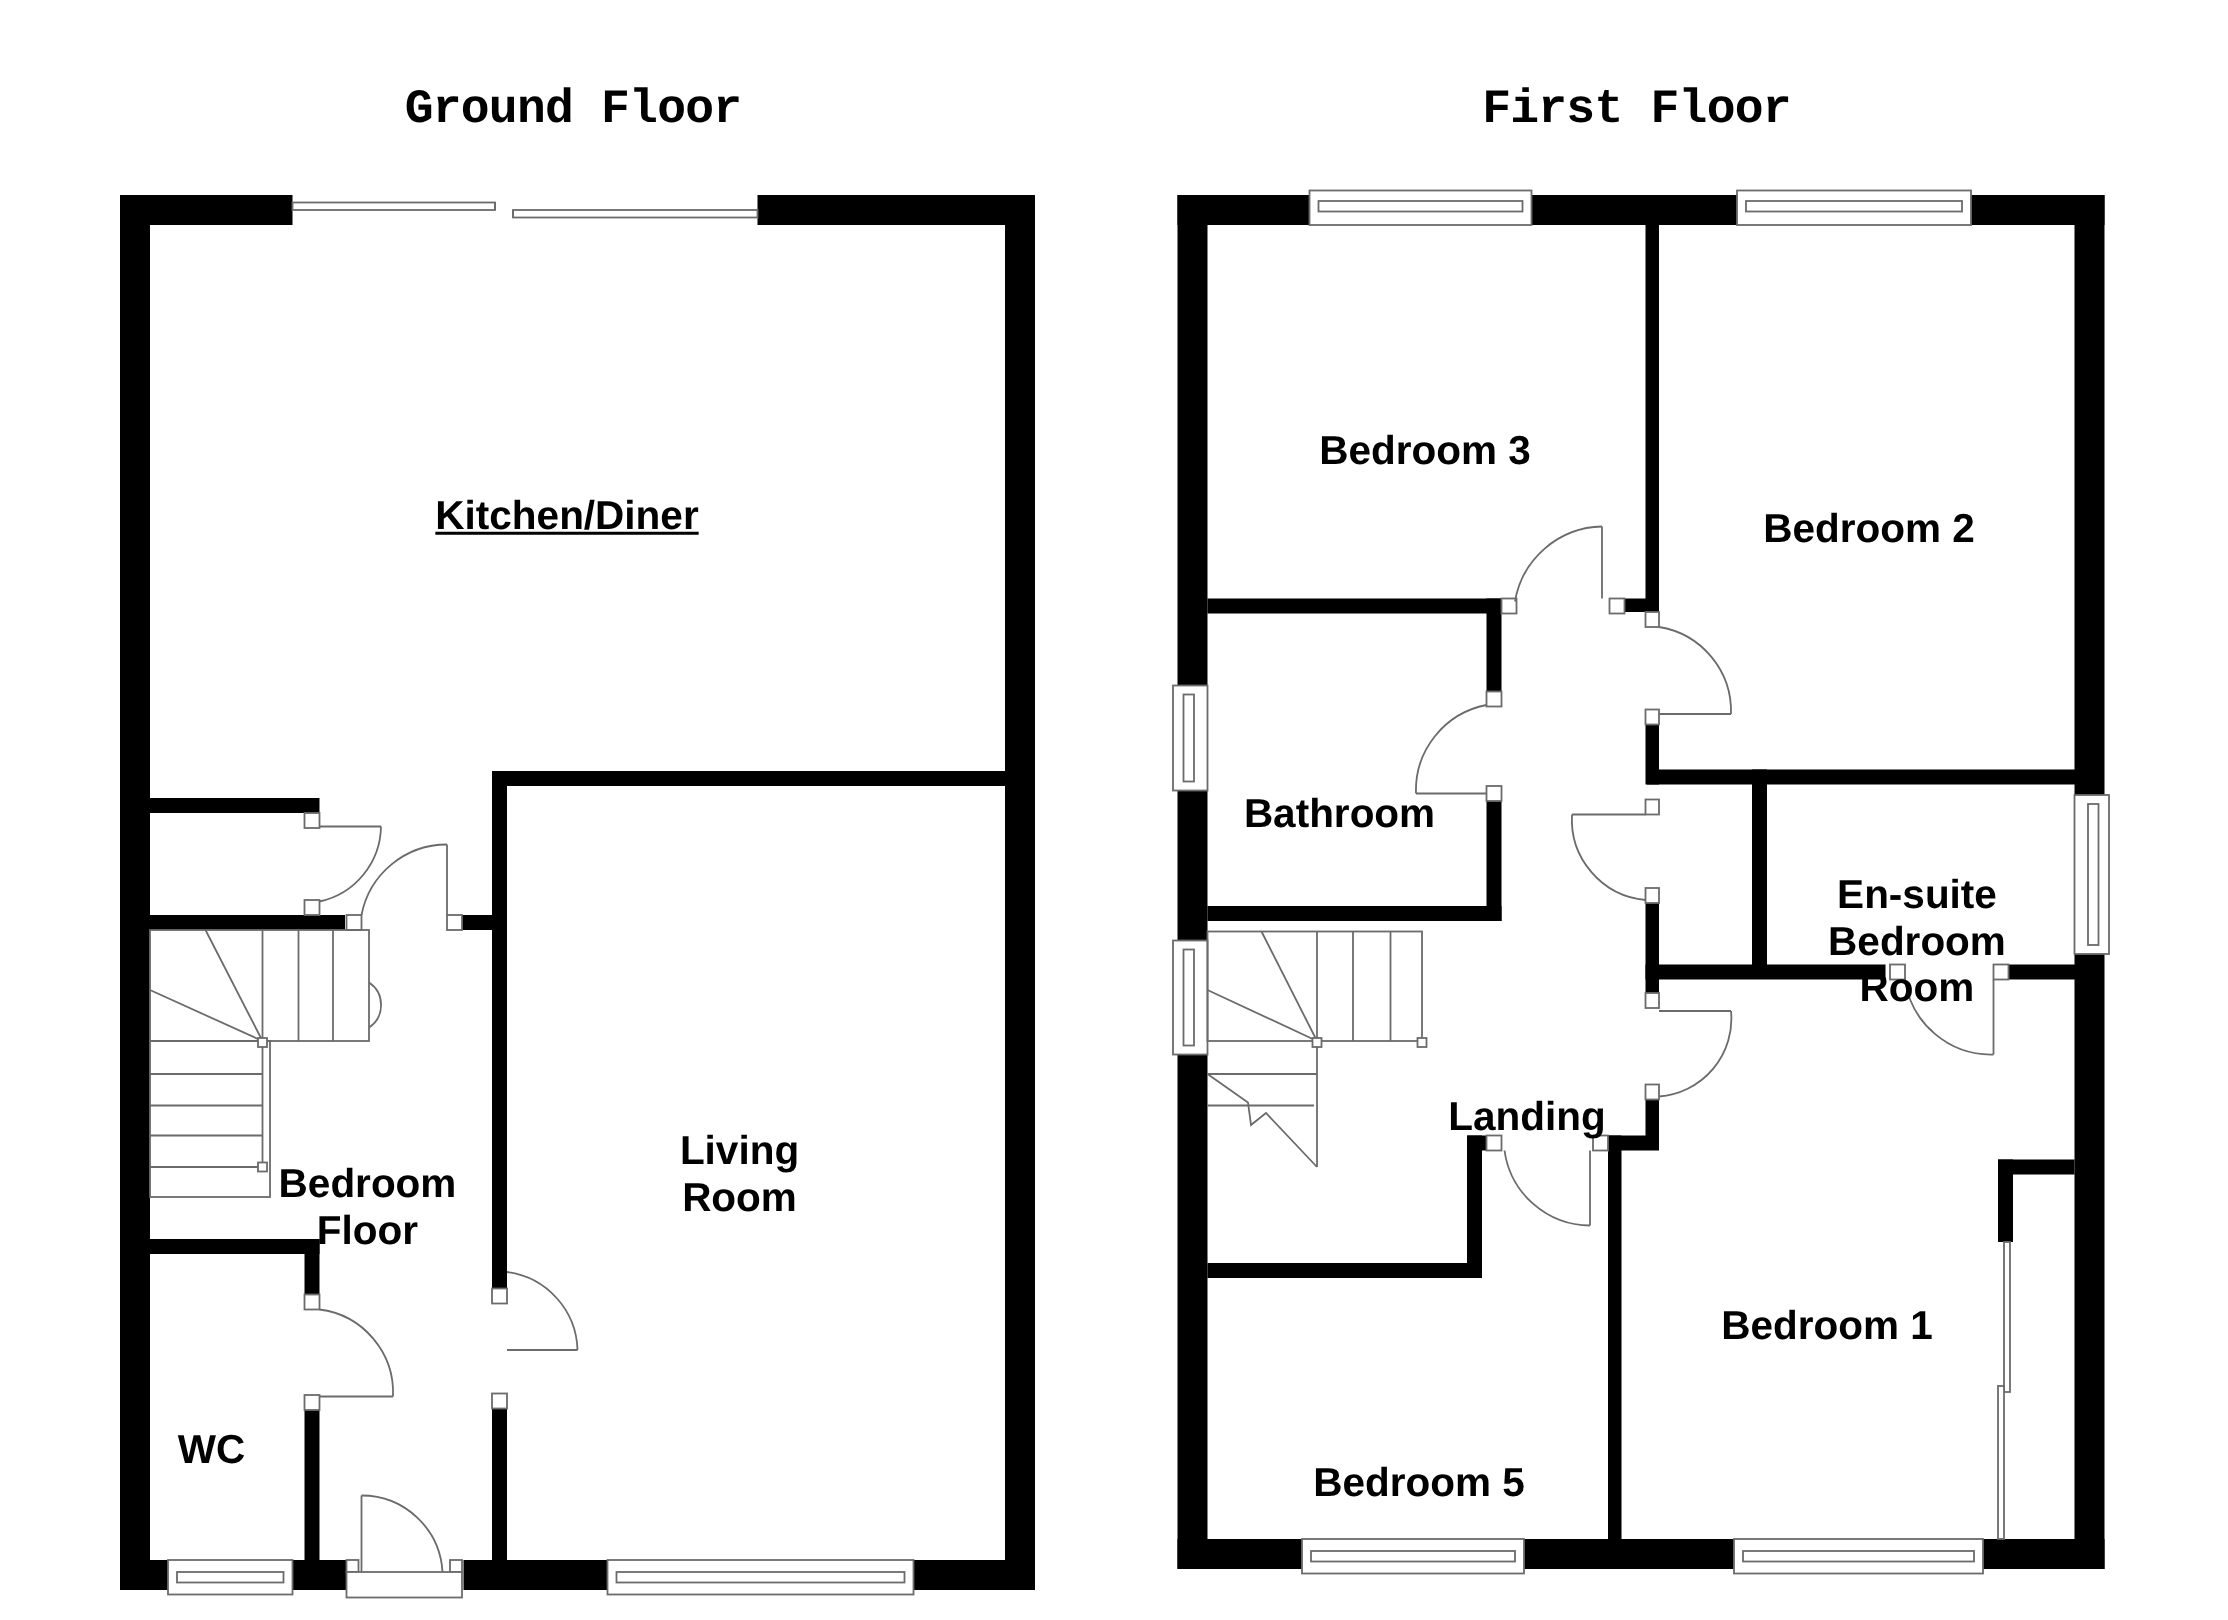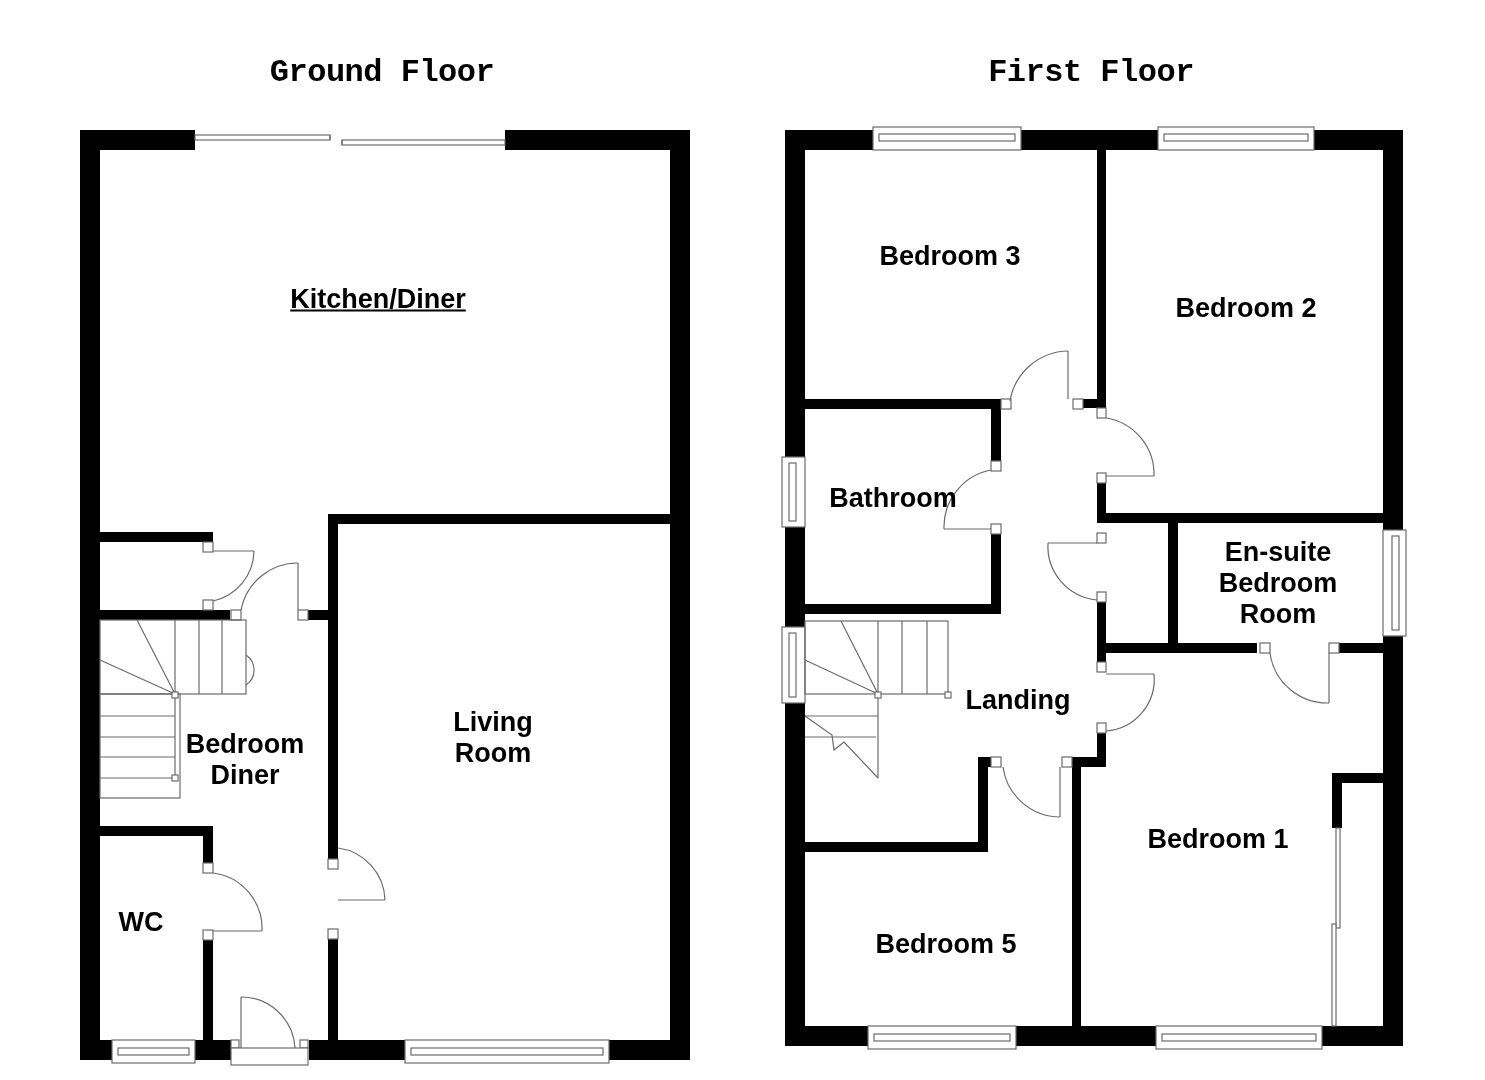--- a/index.html
+++ b/index.html
@@ -1,19 +1,19 @@
 <!DOCTYPE html>
 <html><head>
 <meta charset="utf-8">
 <style>
   html, body { margin: 0; padding: 0; background: #ffffff; }
   body { width: 1485px; height: 1080px; position: relative; overflow: hidden; font-family: "Liberation Sans", sans-serif; }
   .plan-svg { position: absolute; left: 0; top: 0; width: 1485px; height: 1080px; }
   .floor-title { position: absolute; font-family: Liberation Mono, monospace; font-weight: bold; font-size: 32px; color: #000; transform: translateX(-50%); white-space: nowrap; letter-spacing: -0.5px; }
-  .room-label { position: absolute; font-family: "Liberation Sans", sans-serif; font-weight: bold; font-size: 27px; line-height: 31px; color: #000; text-align: center; transform: translate(-50%, -50%); white-space: nowrap; }
+  .room-label { position: absolute; font-family: "Liberation Sans", sans-serif; font-weight: bold; font-size: 27px; line-height: 31px; color: #000; text-align: center; transform: translate(-50%, -50%); white-space: nowrap; margin-top: 45px; }
   .room-label span { display: block; }
   .wall { fill: #000; }
   .thin { fill: none; stroke: #6b6b6b; stroke-width: 1.2; }
   .win { fill: #fff; stroke: #6b6b6b; stroke-width: 1.2; }
   .jamb { fill: #fff; stroke: #6b6b6b; stroke-width: 1.2; }
 </style>
 </head>
 <body>
 
 <svg class="plan-svg" viewBox="0 0 1485 1080" xmlns="http://www.w3.org/2000/svg">
@@ -244,21 +244,21 @@
 </svg>
 
 <div class="floor-title" style="left:382px; top:54px;">Ground Floor</div>
 <div class="floor-title" style="left:1091px; top:54px;">First Floor</div>
 
 <div class="room-label" style="left:378px; top:299px;text-decoration:underline;">
   <span>Kitchen/Diner</span>
 </div>
 <div class="room-label" style="left:245px; top:760px;">
   <span>Bedroom</span>
-  <span>Diner</span>
+  <span>Floor</span>
 </div>
 <div class="room-label" style="left:493px; top:738px;">
   <span>Living</span>
   <span>Room</span>
 </div>
 <div class="room-label" style="left:141px; top:922px;">
   <span>WC</span>
 </div>
 
 <div class="room-label" style="left:950px; top:256px;">

